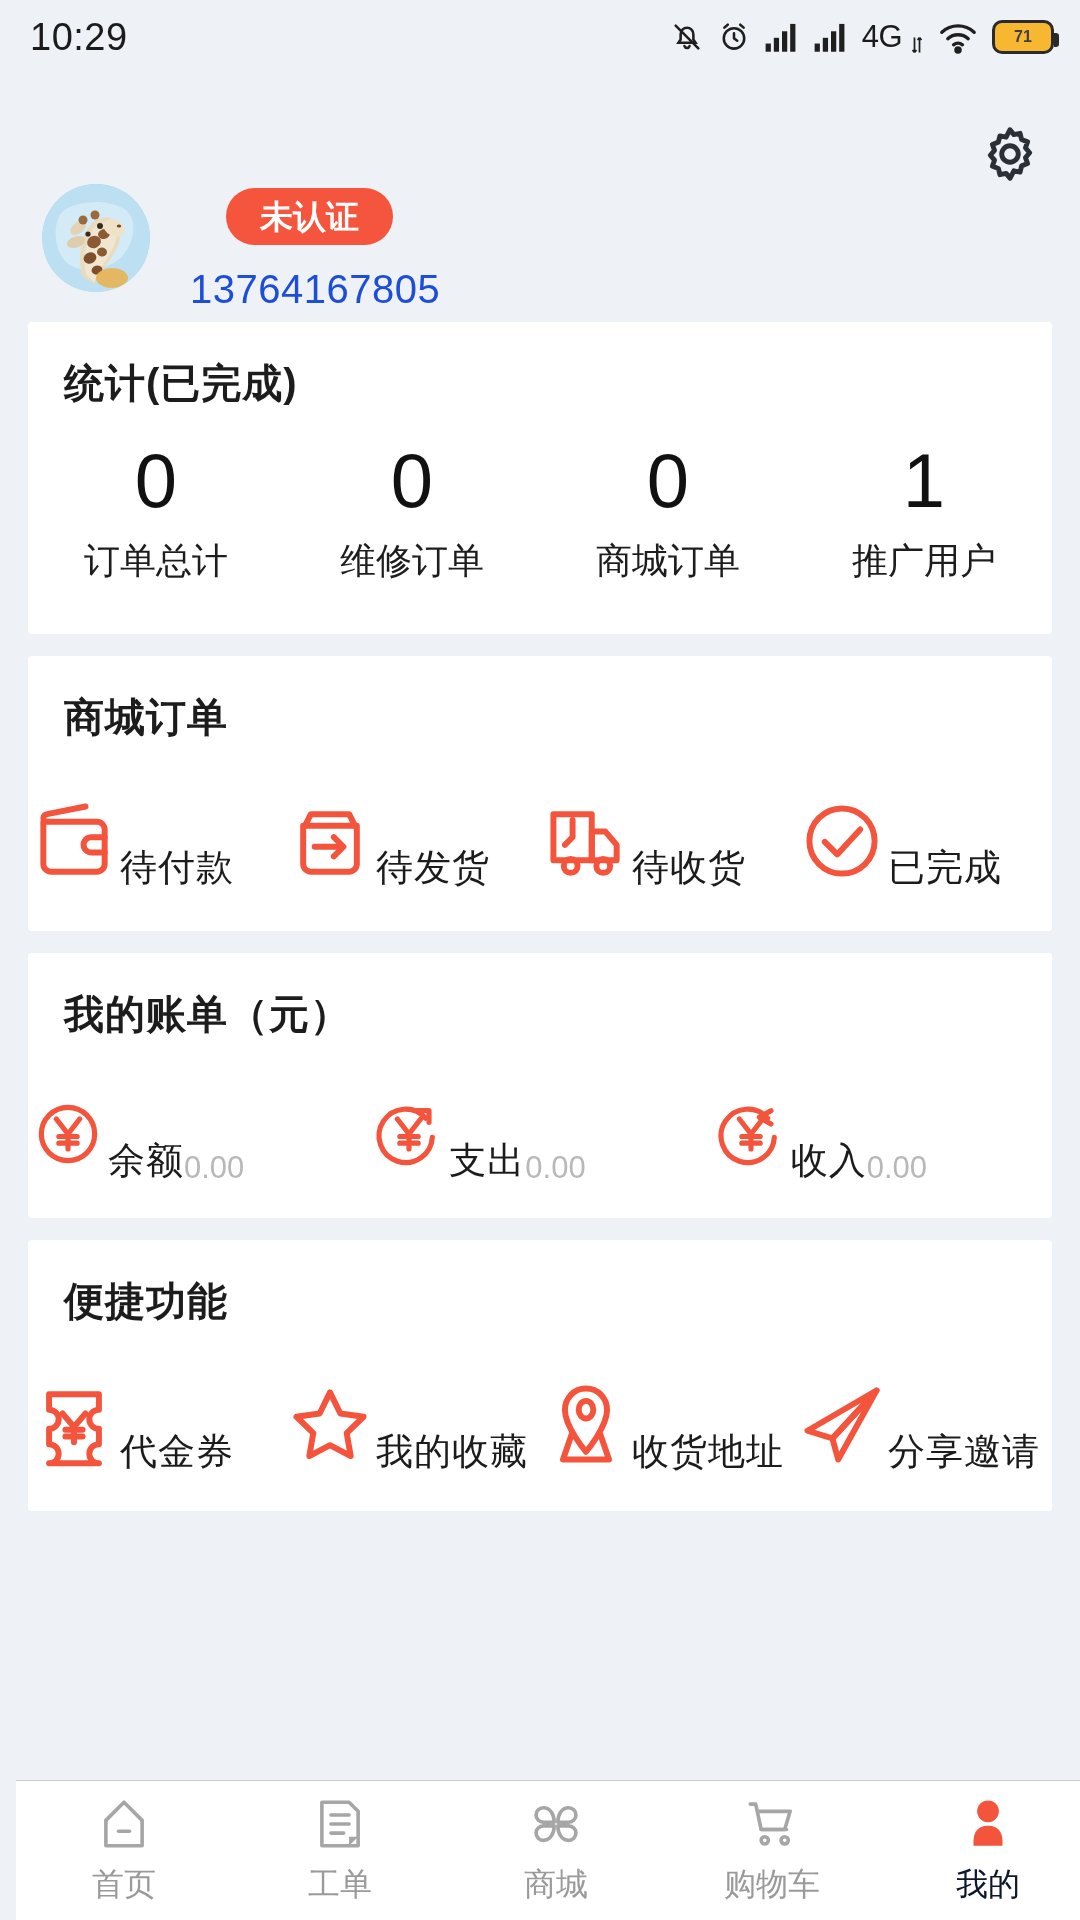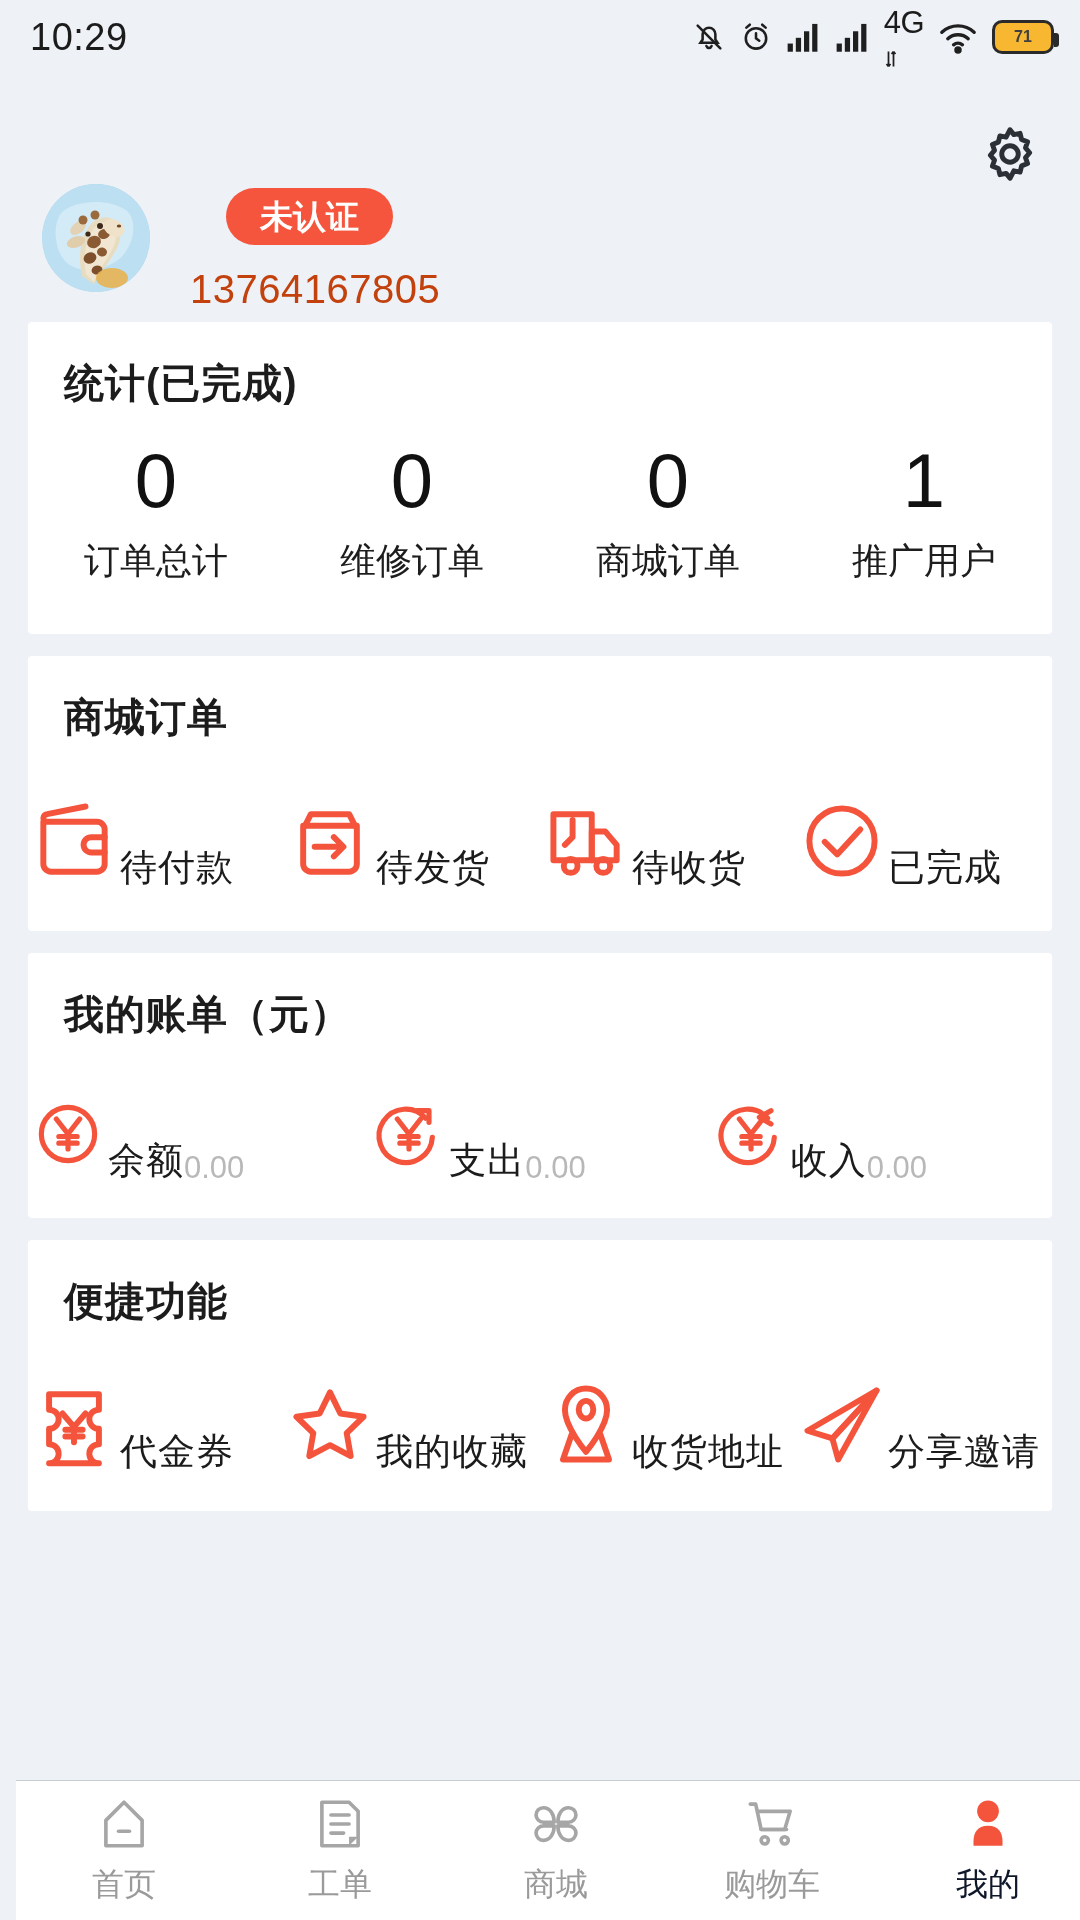--- a/index.html
+++ b/index.html
@@ -59,21 +59,21 @@
   .profile-right{ margin-left:40px; padding-top:4px; }
   .badge{
     display:inline-block;
     background:#f5553d; color:#fff;
     font-size:33px; font-weight:bold;
     padding:12px 34px; border-radius:34px;
     line-height:1;
   }
   .phone{
     margin-top:22px; margin-left:-36px;
-    font-size:40px; color:#c2410c; letter-spacing:0.5px;
+    font-size:40px; color:#1d4ed8; letter-spacing:0.5px;
   }
 
   
   .scroll{
     position:absolute; left:0; top:322px; right:0; bottom:140px;
     padding:0 28px;
     overflow:hidden;
   }
   .card{
     background:#fff;
@@ -145,21 +145,21 @@
       <rect x="11" y="6.5" width="3.2" height="12.5" fill="#1f1f1f"></rect>
       <rect x="16" y="2" width="3.2" height="17" fill="#1f1f1f"></rect>
     </svg>
 
     <svg width="36" height="34" viewBox="0 0 22 20">
       <rect x="1" y="14" width="3.2" height="5" fill="#1f1f1f"></rect>
       <rect x="6" y="10.5" width="3.2" height="8.5" fill="#1f1f1f"></rect>
       <rect x="11" y="6.5" width="3.2" height="12.5" fill="#1f1f1f"></rect>
       <rect x="16" y="2" width="3.2" height="17" fill="#1f1f1f"></rect>
     </svg>
-    <div style="display:flex;align-items:flex-start;gap:8px;flex-direction:column;">
+    <div style="display:flex;align-items:flex-end;gap:8px;">
       <span class="net-label">4G</span>
       <svg width="14" height="20" viewBox="0 0 10 16" stroke="#1f1f1f" stroke-width="1.4" fill="none">
         <path d="M3 2v12M3 14l-1.6-2M3 14l1.6-2"></path>
         <path d="M7 14V2M7 2L5.4 4M7 2l1.6 2"></path>
       </svg>
     </div>
 
     <svg width="42" height="34" viewBox="0 0 24 20" fill="none" stroke="#1f1f1f" stroke-width="2" stroke-linecap="round">
       <path d="M2.5 7.2a14 14 0 0 1 19 0"></path>
       <path d="M6 11a9 9 0 0 1 12 0"></path>

